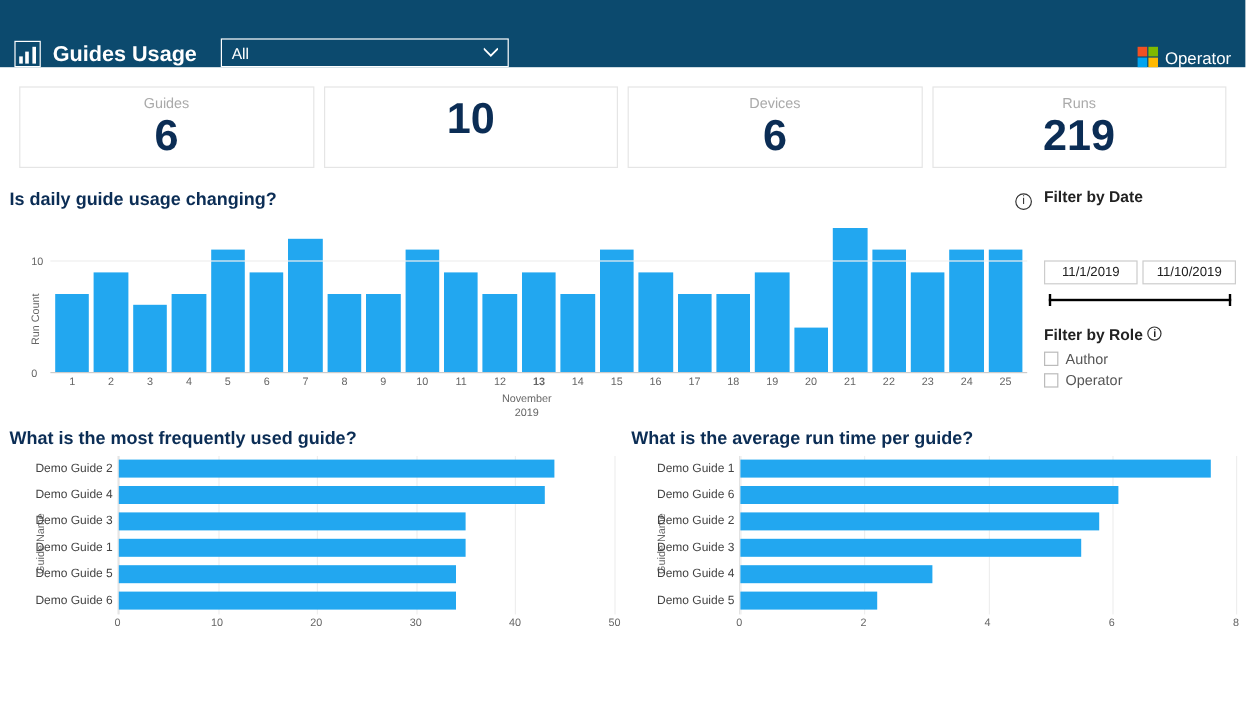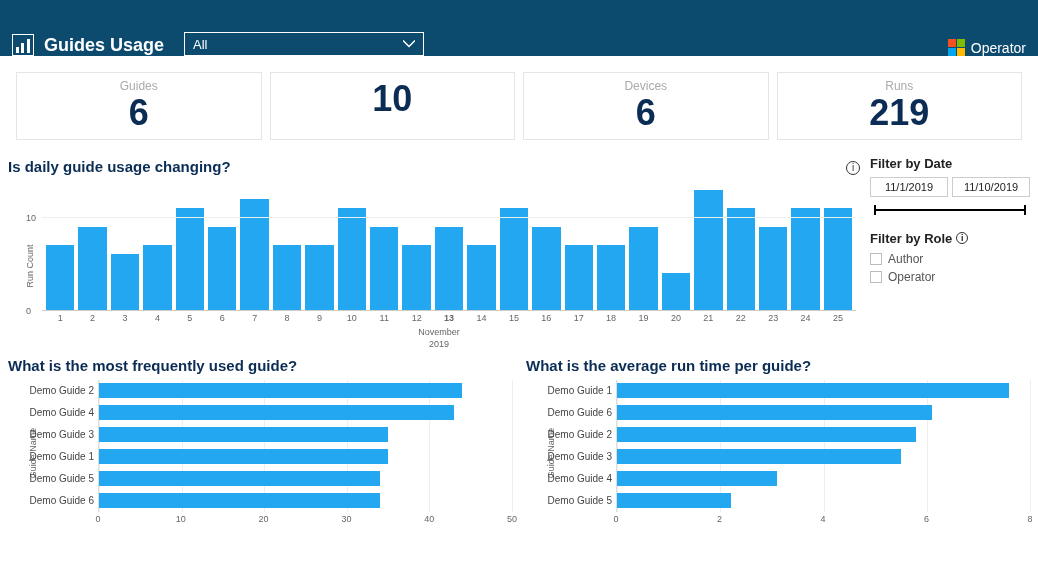--- a/index.html
+++ b/index.html
@@ -43,21 +43,21 @@
   .daily-chart .plot { position:absolute; left:34px; right:4px; top:0; bottom:40px; border-bottom:1px solid #ccc; }
   .daily-chart .grid { position:absolute; left:0; right:0; border-top:1px solid #eee; }
   .daily-chart .bars { position:absolute; left:0; right:0; bottom:0; top:0; display:flex; align-items:flex-end; gap:4px; padding:0 4px; }
   .daily-chart .bar { flex:1; background:#22a7f0; position:relative; }
   .daily-chart .xl { position:absolute; top:100%; left:50%; transform:translateX(-50%); font-size:9px; color:#666; margin-top:3px; }
   .daily-chart .xlabel2 { position:absolute; left:10px; right:0; text-align:center; font-size:9px; color:#666;margin-top:12px; }
 
   
   .side .ftitle { font-size:13px; font-weight:700; color:#222; margin-bottom:6px; }
   .date-row { display:flex; gap:4px; margin-bottom:6px; }
-  .date-row .dbox { border:1px solid #ccc; font-size:11px; padding:3px 5px; flex:1; text-align:center; background:#fff; }
+  .date-row .dbox { border:1px solid #ccc; font-size:11px; padding:3px 5px; flex:1; text-align:center; background:#fff;margin-top:40px; }
   .slider { position:relative; height:14px; margin-bottom:14px; }
   .slider .track { position:absolute; top:6px; left:4px; right:4px; height:2px; background:#000; }
   .slider .handle { position:absolute; top:2px; width:2px; height:10px; background:#000; }
   .role-head { display:flex; align-items:center; gap:4px; font-size:13px; font-weight:700; margin-bottom:6px; }
   .role-head .info2 { width:12px; height:12px; border:1px solid #333; border-radius:50%; font-size:9px; text-align:center; line-height:10px; }
   .chk { display:flex; align-items:center; gap:6px; font-size:12px; color:#555; margin-bottom:4px; }
   .chk .box { width:12px; height:12px; border:1px solid #bbb; }
 
   
   .bottom { grid-column:1 / span 2; display:flex; gap:14px; margin-top:4px; }

